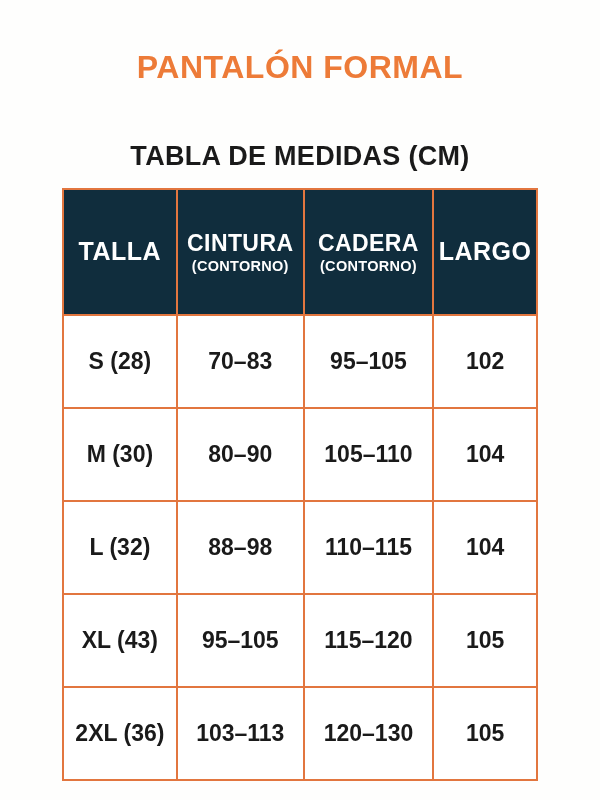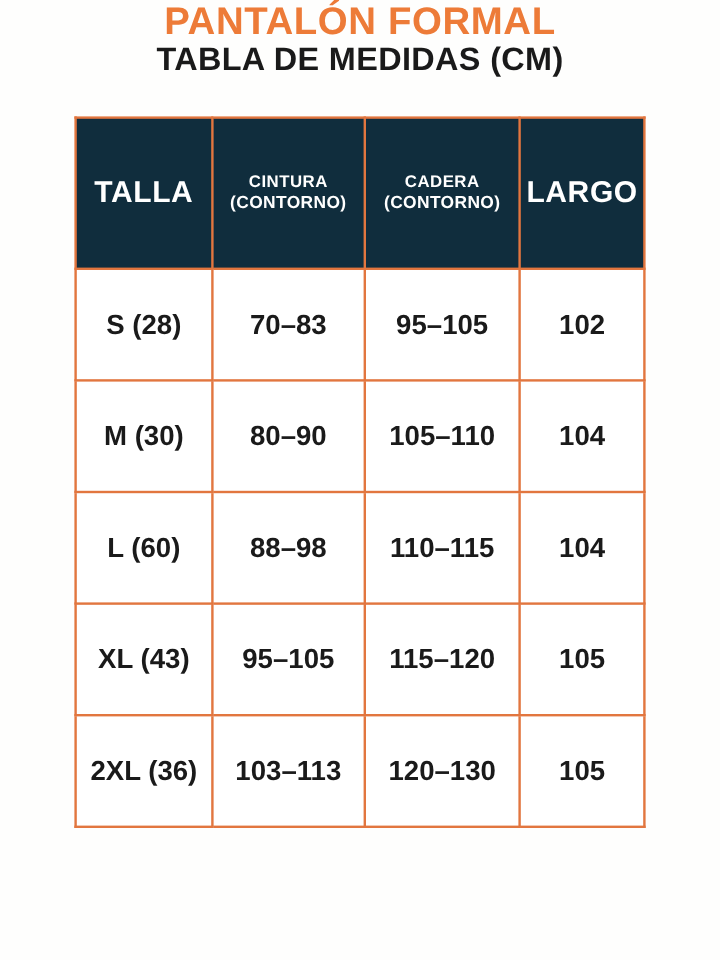--- a/index.html
+++ b/index.html
@@ -11,37 +11,39 @@
   }
   * { box-sizing: border-box; margin: 0; padding: 0; }
   html, body {
     width: 600px; height: 800px;
     background: var(--page-bg);
     font-family: "Liberation Sans", sans-serif;
     overflow: hidden;
   }
   .page { width: 600px; height: 800px; }
   .title {
+    margin-top: 50px;
     text-align: center;
     font-size: 32px;
     font-weight: 800;
     letter-spacing: 0.5px;
     color: var(--accent-orange);
     line-height: 1.1;
   }
   .subtitle {
+    margin-top: 57px;
     text-align: center;
     font-size: 27px;
     font-weight: 800;
     letter-spacing: 0.3px;
     color: var(--text-black);
     line-height: 1.1;
   }
   table.size-table {
-    margin: 32px auto 0 auto;
+    margin: 16px auto 0 auto;
     width: 476px;
     border-collapse: collapse;
     table-layout: fixed;
   }
   .size-table col.c-talla  { width: 24.0%; }
   .size-table col.c-cintura{ width: 26.8%; }
   .size-table col.c-cadera { width: 27.3%; }
   .size-table col.c-largo  { width: 21.9%; }
   .size-table th, .size-table td {
     border: 2px solid var(--border-orange);
@@ -50,21 +52,21 @@
     background: #FFFFFF;
     font-weight: bold;
   }
   .size-table thead th {
     height: 126px;
     background: var(--header-navy);
     color: #FFFFFF;
     font-weight: 800;
   }
   .th-big   { font-size: 25px; letter-spacing: 0.5px; }
-  .th-main  { display: block; font-size: 14px; letter-spacing: 0.4px; line-height: 1.25; }
+  .th-main  { display: block; font-size: 23px; letter-spacing: 0.4px; line-height: 1.25; }
   .th-sub   { display: block; font-size: 14.5px; letter-spacing: 0.3px; line-height: 1.2; }
   .size-table tbody td {
     height: 93px;
     font-size: 23px;
     color: var(--text-black);
   }
   .size-table tbody td.talla-cell {
     font-weight: 800;
     font-size: 23px;
   }
@@ -110,21 +112,21 @@
         <td>95–105</td>
         <td>102</td>
       </tr>
       <tr>
         <td class="talla-cell">M (30)</td>
         <td>80–90</td>
         <td>105–110</td>
         <td>104</td>
       </tr>
       <tr>
-        <td class="talla-cell">L (60)</td>
+        <td class="talla-cell">L (32)</td>
         <td>88–98</td>
         <td>110–115</td>
         <td>104</td>
       </tr>
       <tr>
         <td class="talla-cell">XL (43)</td>
         <td>95–105</td>
         <td>115–120</td>
         <td>105</td>
       </tr>

